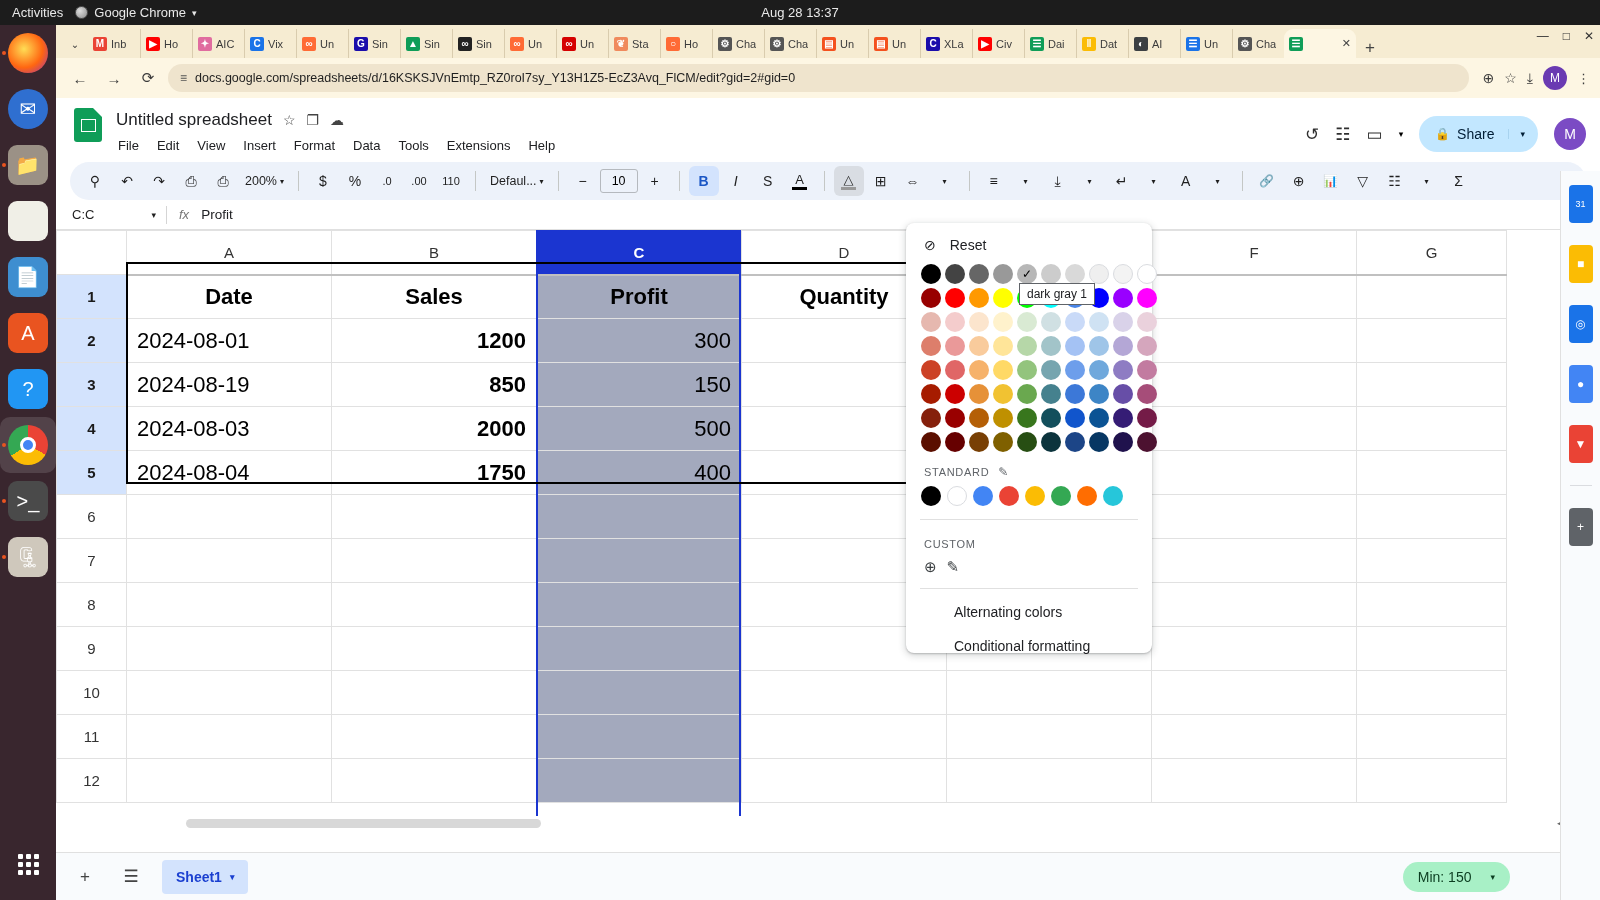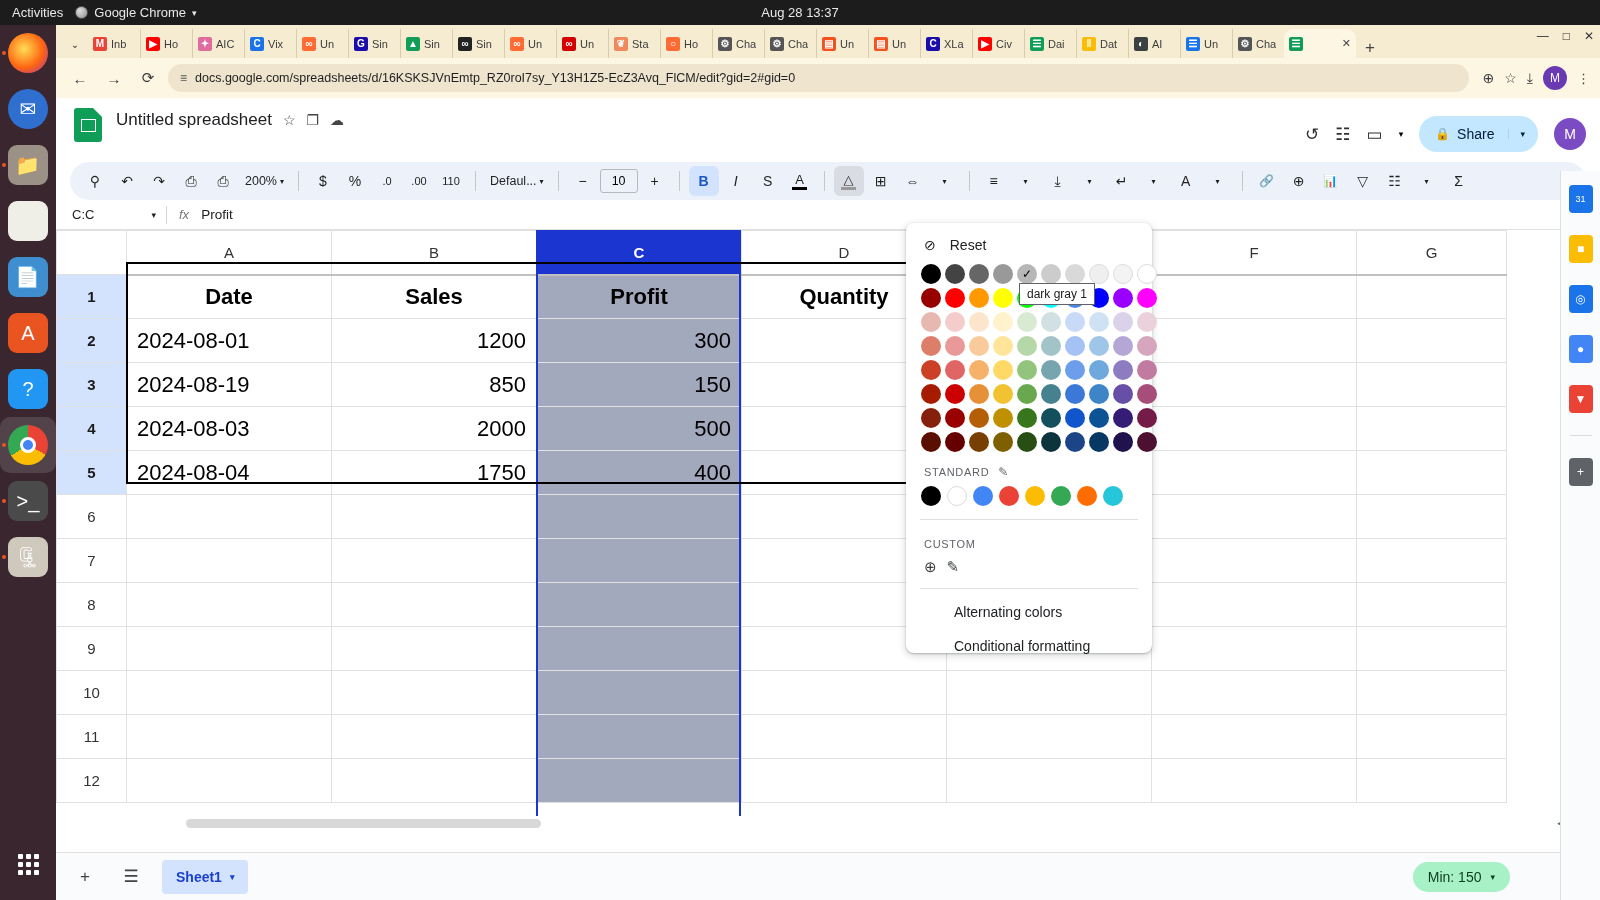--- a/index.html
+++ b/index.html
@@ -177,21 +177,21 @@
   #grid th.rowh {
     width: 70px; background: #fff; font-size: 15px; font-weight: 400;
     color:#333; text-align:center;
   }
   #grid th.rowh.hl { background: #d3e3fd; color:#1a1a1a; font-weight:600; }
   #corner { width: 70px; height: 32px; background:#fff;
             border-bottom: 2px solid #c0c0c0; border-right: 2px solid #c0c0c0; }
   td.c-sel { background: #a3a9bd; }
   td.num { text-align: right; }
   td.bold { font-weight: 700; text-align: center; }
-  td.blue { color: #1a73e8; }
+  td.blue { color: #1a73e8; font-weight: bold; }
   td.blue-bold { color: #1a73e8; font-weight: 700; text-align:center; }
   
   #col-sel-border {
     position:absolute; border: 2px solid #1b35d0; pointer-events:none;
   }
   #range-border { position:absolute; border: 2px solid #000; pointer-events:none; }
   
   #vscroll { position:absolute; right: 0; top: 34px; width: 12px;
              bottom: 18px; background: #fff; }
   #vthumb { position:absolute; top: 10px; left: 2px; width: 8px; height: 50px;
@@ -207,31 +207,31 @@
     background: #f9fbfd; border-top: 1px solid #e0e0e0;
     display:flex; align-items:center; padding: 0 14px; gap: 16px;
   }
   .sb-icon { width: 30px; height: 30px; display:flex; align-items:center;
              justify-content:center; font-size: 17px; color: #444; }
   #sheet-tab { background: #d3e3fd; border-radius: 4px; height: 34px;
                display:flex; align-items:center; gap: 8px; padding: 0 14px;
                font-size: 14px; color: #1a3fd0; font-weight: 700; }
   #summary-chip {
     position:absolute; right: 90px; background: #a8f0c6; border-radius: 17px;
-    height: 30px; display:flex; align-items:center; gap: 9px;
+    height: 30px; display:flex; align-items:center; gap: 19px;
     padding: 0 15px; font-size: 14px; color: #0b3d20;
   }
   
   #side-panel {
     position:absolute; right: 0; top: 73px; width: 40px; height: 802px;
     background: #f9fbfd; border-left: 1px solid #e0e0e0;
     display:flex; flex-direction:column; align-items:center; gap: 22px;
     padding-top: 14px;
   }
-  .sp-icon { width: 24px; height: 28px; border-radius: 4px;
+  .sp-icon { width: 24px; height: 38px; border-radius: 4px;
              display:flex; align-items:center; justify-content:center;
              font-size: 13px; color: #fff; }
   .sp-div { width: 22px; height: 1px; background: #dadce0; }
   
   #picker {
     position:absolute; left: 850px; top: 198px; width: 246px; height: 430px;
     background: #fff; border-radius: 8px;
     box-shadow: 0 2px 6px 2px rgba(60,64,67,.15), 0 1px 2px rgba(60,64,67,.3);
     z-index: 50; padding: 10px 0 6px 0;
   }
@@ -455,20 +455,31 @@
             <i></i>
           </div>
       </div>
       <div id="title-block">
         <div id="title-row">
           <span id="doc-title">Untitled spreadsheet</span>
           <span class="title-icon">☆</span>
           <span class="title-icon">❐</span>
           <span class="title-icon">☁</span>
         </div>
+        <div id="menubar">
+            <span>File</span>
+            <span>Edit</span>
+            <span>View</span>
+            <span>Insert</span>
+            <span>Format</span>
+            <span>Data</span>
+            <span>Tools</span>
+            <span>Extensions</span>
+            <span>Help</span>
+          </div>
       </div>
       <div id="header-right">
         <span class="hr-icon">↺</span>
         <span class="hr-icon">☷</span>
         <span class="hr-icon">▭</span>
         <span style="font-size:9px">▾</span>
         <div id="share-btn">
           <span id="share-main">
             <span style="font-size:12px">🔒</span>
             <span>Share</span>

